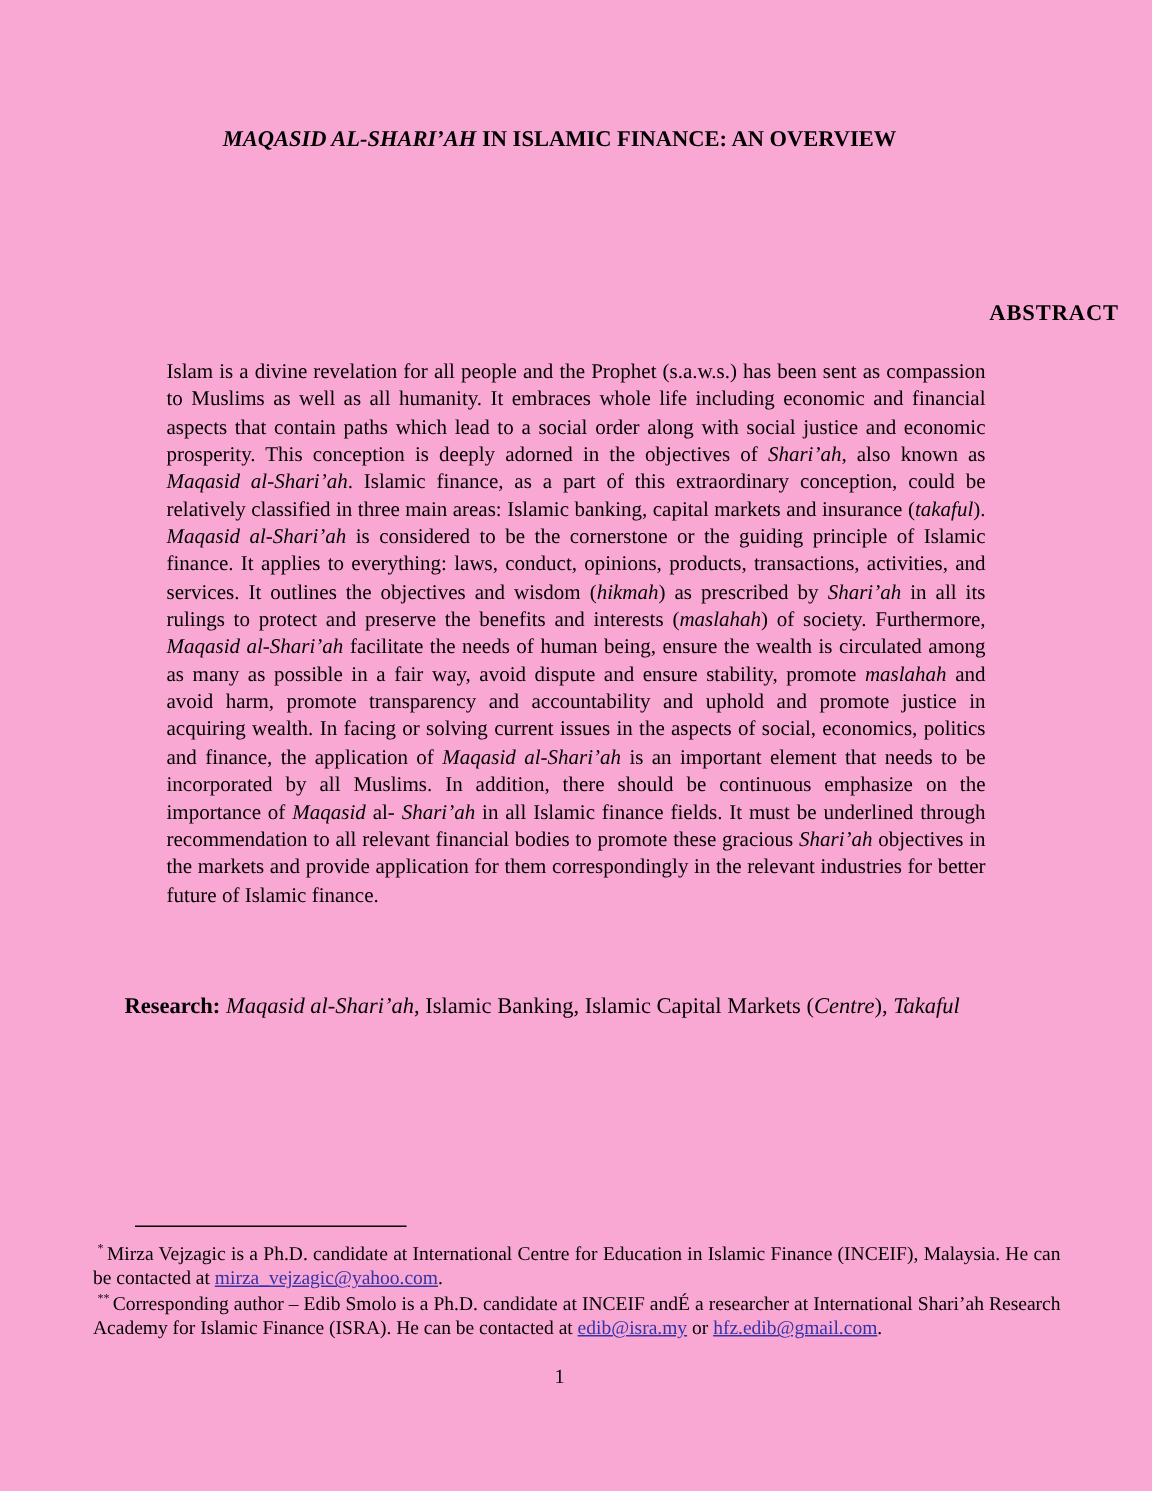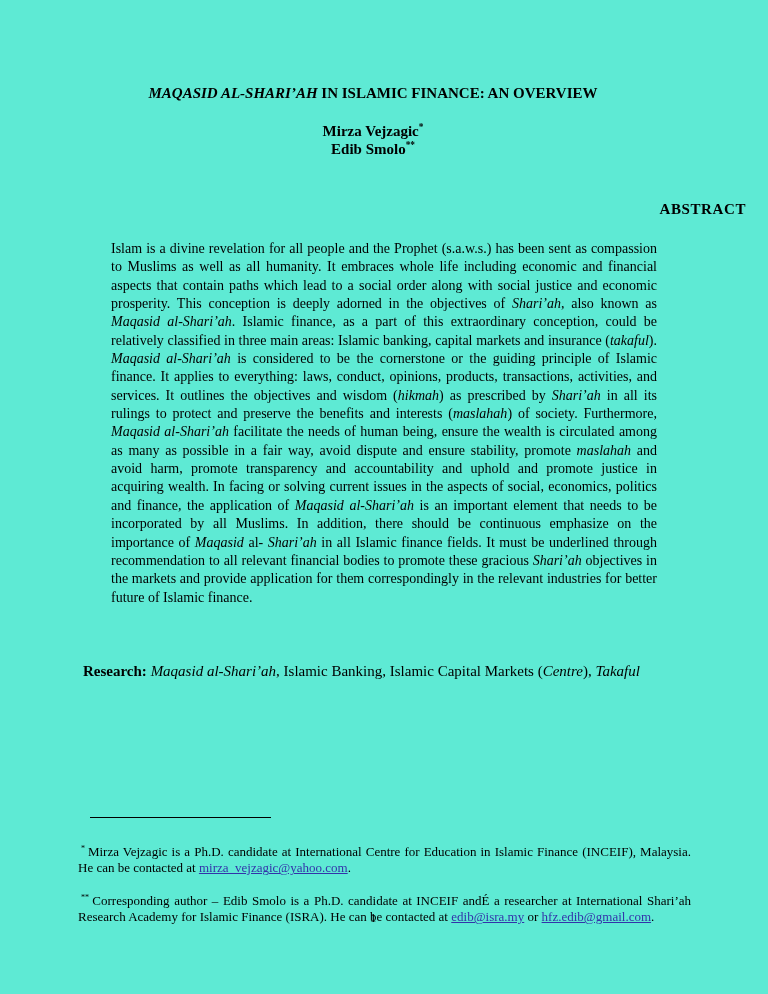--- a/index.html
+++ b/index.html
@@ -1,21 +1,21 @@
 <!DOCTYPE html>
 <html style="--link-color: #3333aa;"><head>
 <meta charset="utf-8">
 <style>
   html, body { margin: 0; padding: 0; background: #e9e9e9; }
   .page {
     position: relative;
     width: 768px;
     height: 994px;
     margin: 0 auto;
-    background: #5eead4;
+    background: #f9a8d4;
     color: #000000;
     font-family: "Liberation Serif", "DejaVu Serif", serif;
     overflow: hidden;
   }
   .run { white-space: pre-wrap; }
   .n  { font-style: normal; font-weight: normal; }
   .i  { font-style: italic; }
   .b  { font-weight: bold; }
   .bi { font-weight: bold; font-style: italic; }
   a.link, .link {
@@ -71,40 +71,36 @@
     border-top: 1.5px solid #000000;
     height: 0;
   }
   .footnotes {
     position: absolute;
     top: 828px; left: 62px; width: 645px;
     font-size: 13px;
     line-height: 16.4px;
     text-align: justify;
   }
-  .footnotes p { margin: 16px; text-indent: 3px; }
+  .footnotes p { margin: 0; text-indent: 3px; }
   .page-number {
     position: absolute;
     top: 910px; left: 0; width: 746px;
     text-align: center;
     font-size: 13.5px;
     line-height: 16px;
   }
 </style>
 </head>
 <body>
 
 <div class="page">
 
   <div class="doc-title"><span class="run bi">MAQASID AL-SHARI’AH</span><span class="run b"> IN ISLAMIC FINANCE: AN OVERVIEW</span></div>
 
-  <div class="authors">
-    <div><span>Mirza Vejzagic</span><sup>*</sup></div>
-    <div><span>Edib Smolo</span><sup>**</sup></div>
-  </div>
 
   <div class="abstract-heading">ABSTRACT</div>
 
   <div class="abstract-body"><span class="run n">Islam is a divine revelation for all people and the Prophet (s.a.w.s.) has been sent as compassion to Muslims as well as all humanity. It embraces whole life including economic and financial aspects that contain paths which lead to a social order along with social justice and economic prosperity. This conception is deeply adorned in the objectives of </span><span class="run i">Shari’ah</span><span class="run n">, also known as </span><span class="run i">Maqasid al-Shari’ah</span><span class="run n">. Islamic finance, as a part of this extraordinary conception, could be relatively classified in three main areas: Islamic banking, capital markets and insurance (</span><span class="run i">takaful</span><span class="run n">). </span><span class="run i">Maqasid al-Shari’ah</span><span class="run n"> is considered to be the cornerstone or the guiding principle of Islamic finance. It applies to everything: laws, conduct, opinions, products, transactions, activities, and services. It outlines the objectives and wisdom (</span><span class="run i">hikmah</span><span class="run n">) as prescribed by </span><span class="run i">Shari’ah</span><span class="run n"> in all its rulings to protect and preserve the benefits and interests (</span><span class="run i">maslahah</span><span class="run n">) of society. Furthermore, </span><span class="run i">Maqasid al-Shari’ah</span><span class="run n"> facilitate the needs of human being, ensure the wealth is circulated among as many as possible in a fair way, avoid dispute and ensure stability, promote </span><span class="run i">maslahah</span><span class="run n"> and avoid harm, promote transparency and accountability and uphold and promote justice in acquiring wealth. In facing or solving current issues in the aspects of social, economics, politics and finance, the application of </span><span class="run i">Maqasid al-Shari’ah</span><span class="run n"> is an important element that needs to be incorporated by all Muslims. In addition, there should be continuous emphasize on the importance of </span><span class="run i">Maqasid</span><span class="run n"> al- </span><span class="run i">Shari’ah</span><span class="run n"> in all Islamic finance fields. It must be underlined through recommendation to all relevant financial bodies to promote these gracious </span><span class="run i">Shari’ah</span><span class="run n"> objectives in the markets and provide application for them correspondingly in the relevant industries for better future of Islamic finance.</span></div>
 
   <div class="keywords"><span class="run b">Research: </span><span class="run i">Maqasid al-Shari’ah</span><span class="run n">, Islamic Banking, Islamic Capital Markets (</span><span class="run i">Centre</span><span class="run n">), </span><span class="run i">Takaful</span></div>
 
   <div class="footnote-sep"></div>
 
   <div class="footnotes">

